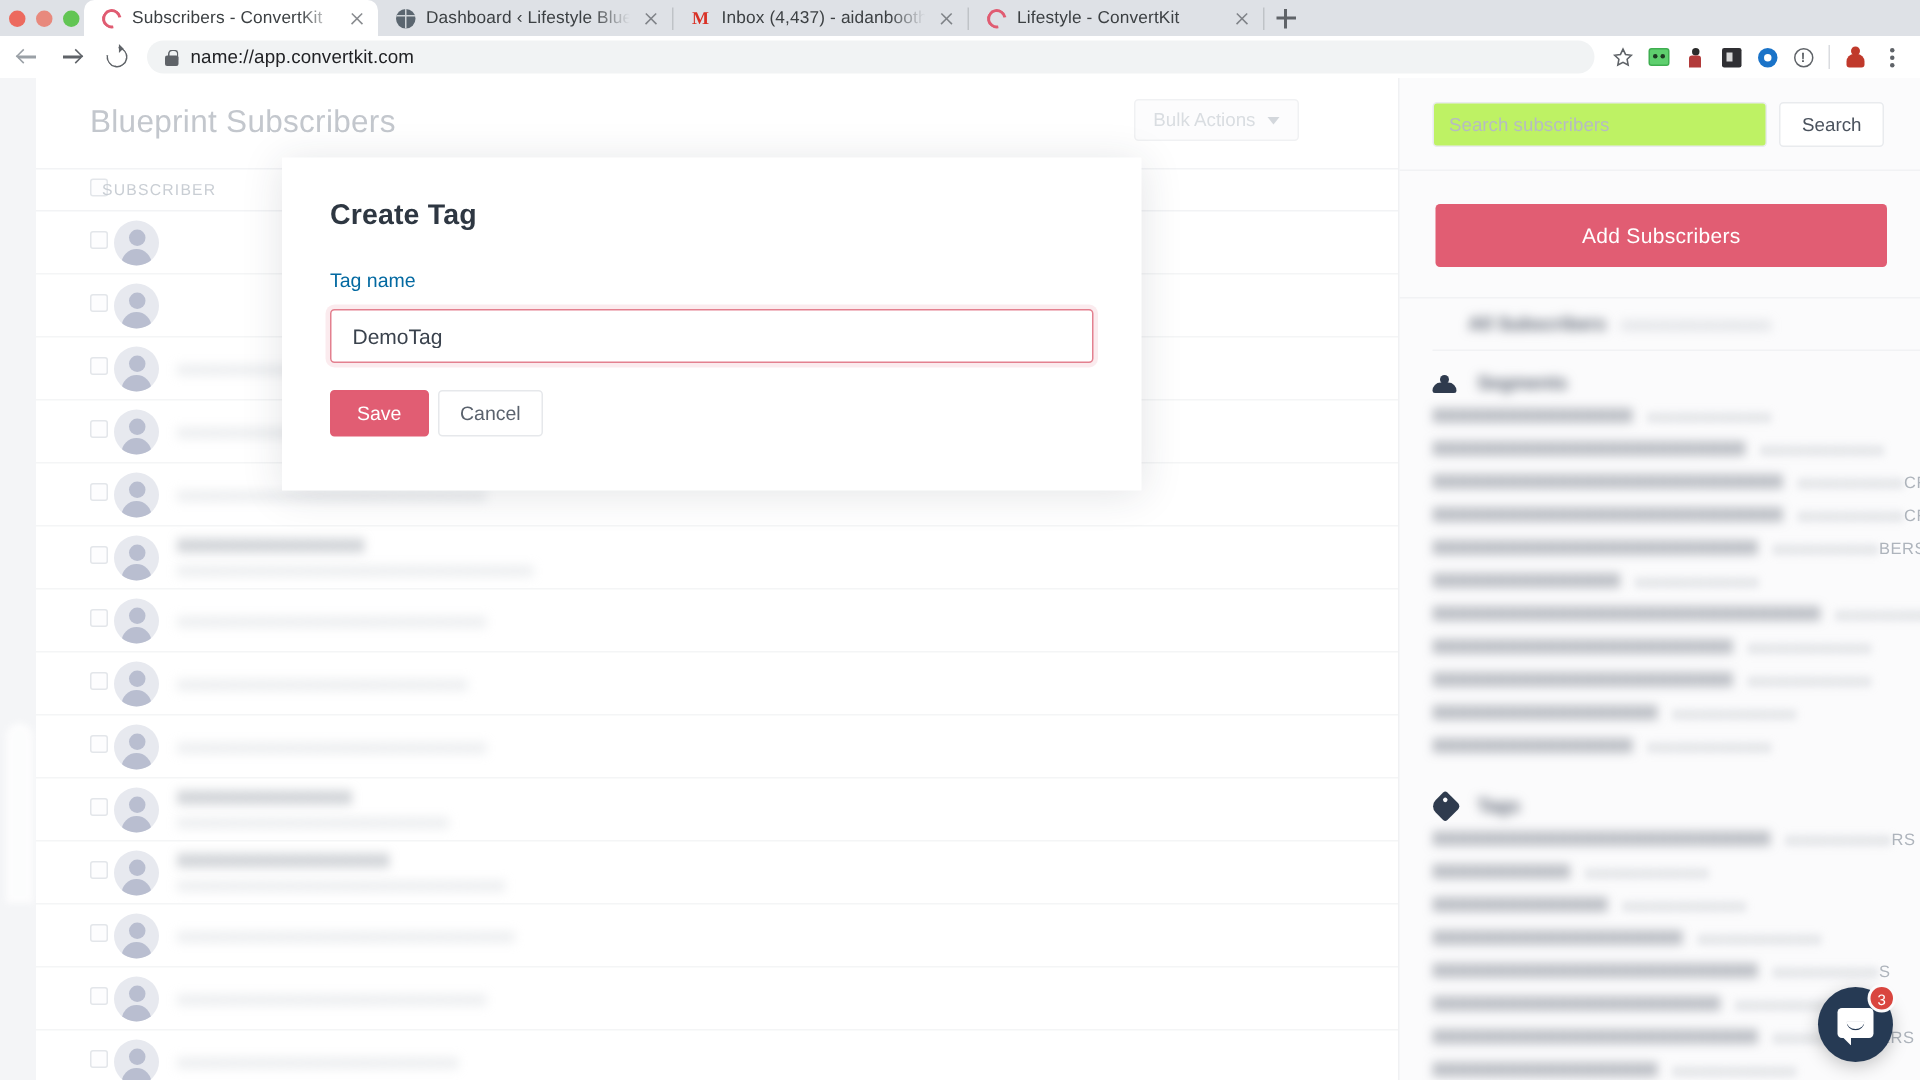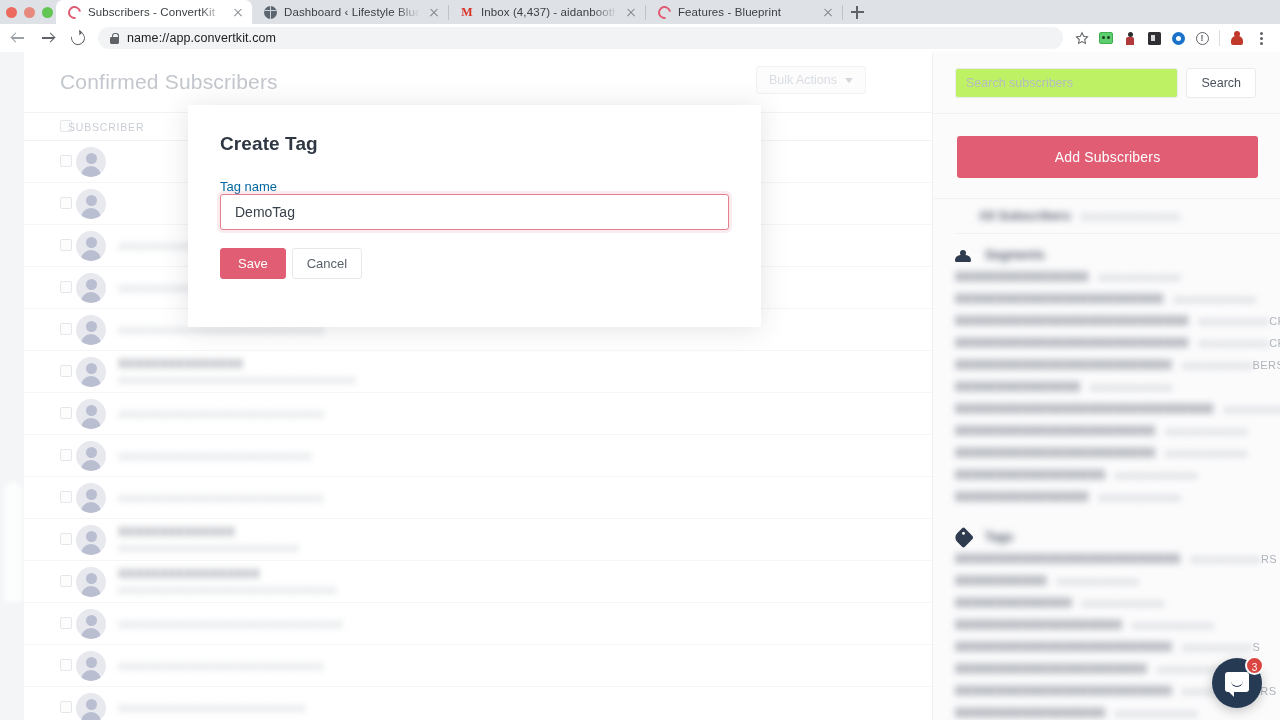--- a/index.html
+++ b/index.html
@@ -197,21 +197,21 @@
   .sb-count { font-size:11px; color:#aeb4bc; white-space:nowrap; letter-spacing:.4px; }
   .blurtext { filter:blur(3.6px); }
   .blurtext-lite { filter:blur(3.0px); }
 
   
   #modal { position:absolute; left:188px; top:53px; width:573px; height:222px;
            background:#ffffff; box-shadow:0 2px 26px rgba(40,45,60,.13);
            z-index:20; padding:28px 32px; }
   #modaltitle { font-size:19px; font-weight:bold; color:#2e3742; letter-spacing:.1px; }
   #taglabel { margin-top:24px; font-size:13px; color:#0369a1; }
-  #taginputwrap { margin-top:0; }
+  #taginputwrap { margin-top:12px; }
   #taginput { width:509px; height:36px; border:1px solid #e3808f; border-radius:3px;
               box-shadow:0 0 0 3px rgba(224,92,114,.12);
               padding:0 14px; font-size:14px; color:#3a424d; outline:none;
               font-family:"Liberation Sans", sans-serif; background:#fff; }
   #modalbtns { margin-top:18px; display:flex; gap:6px; }
   #savebtn { background:#e15d73; color:#fff; border:1px solid #e15d73; border-radius:3px;
              padding:7px 17px; font-size:13px; cursor:pointer;
              font-family:"Liberation Sans", sans-serif; }
   #cancelbtn { background:#fff; color:#5a626d; border:1px solid #e6e8eb; border-radius:3px;
                padding:7px 14px; font-size:13px; cursor:pointer;
@@ -266,21 +266,21 @@
         </span>
       <span class="ttl">Inbox (4,437) - aidanbooth09@</span>
       <span class="tclose"></span>
     </div>
     <div class="tabsep"></div>
 
     <div class="tab inactive">
       <span class="favicon">
           <span class="fav-ck"></span>
         </span>
-      <span class="ttl">Features - Blueprint</span>
+      <span class="ttl">Lifestyle - ConvertKit</span>
       <span class="tclose"></span>
     </div>
     <div class="tabsep"></div>
 
     <div class="newtab">
         <span class="plus"></span>
       </div>
   </div>
 
   <div id="toolbar">
@@ -334,21 +334,21 @@
 </div>
 
 <div id="page">
 
   <div id="leftrail">
       <div class="shape"></div>
     </div>
 
   <div id="listpanel">
     <div id="listhead">
-      <div id="listtitle">Confirmed Subscribers</div>
+      <div id="listtitle">Blueprint Subscribers</div>
       <div id="bulkwrap">
         <div id="bulkbtn">
           <span>Bulk Actions</span>
           <span class="caret"></span>
         </div>
       </div>
     </div>
 
     <table>
       <thead>

